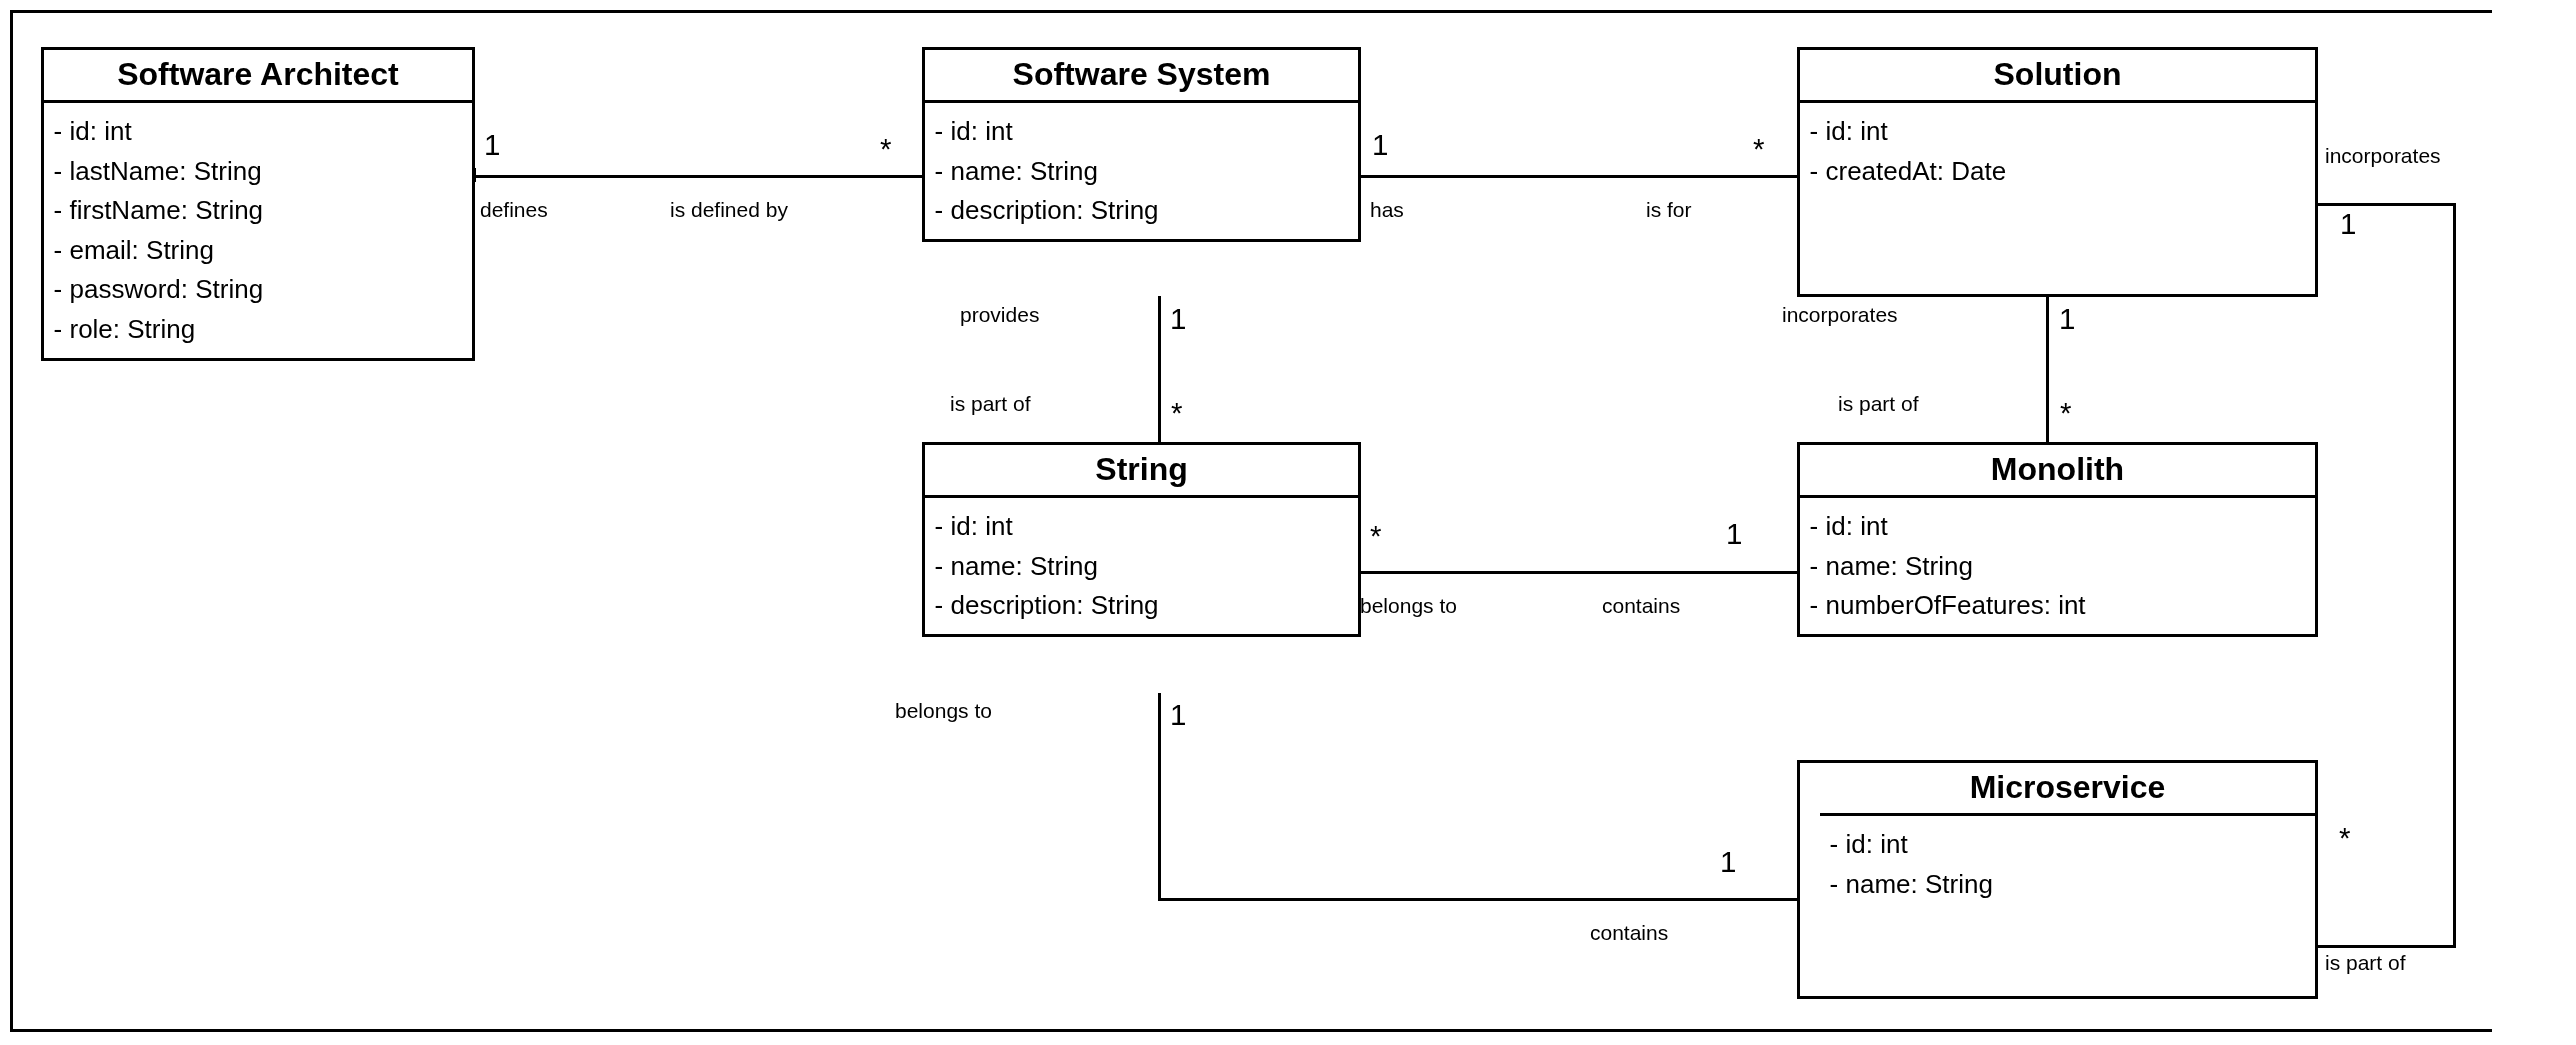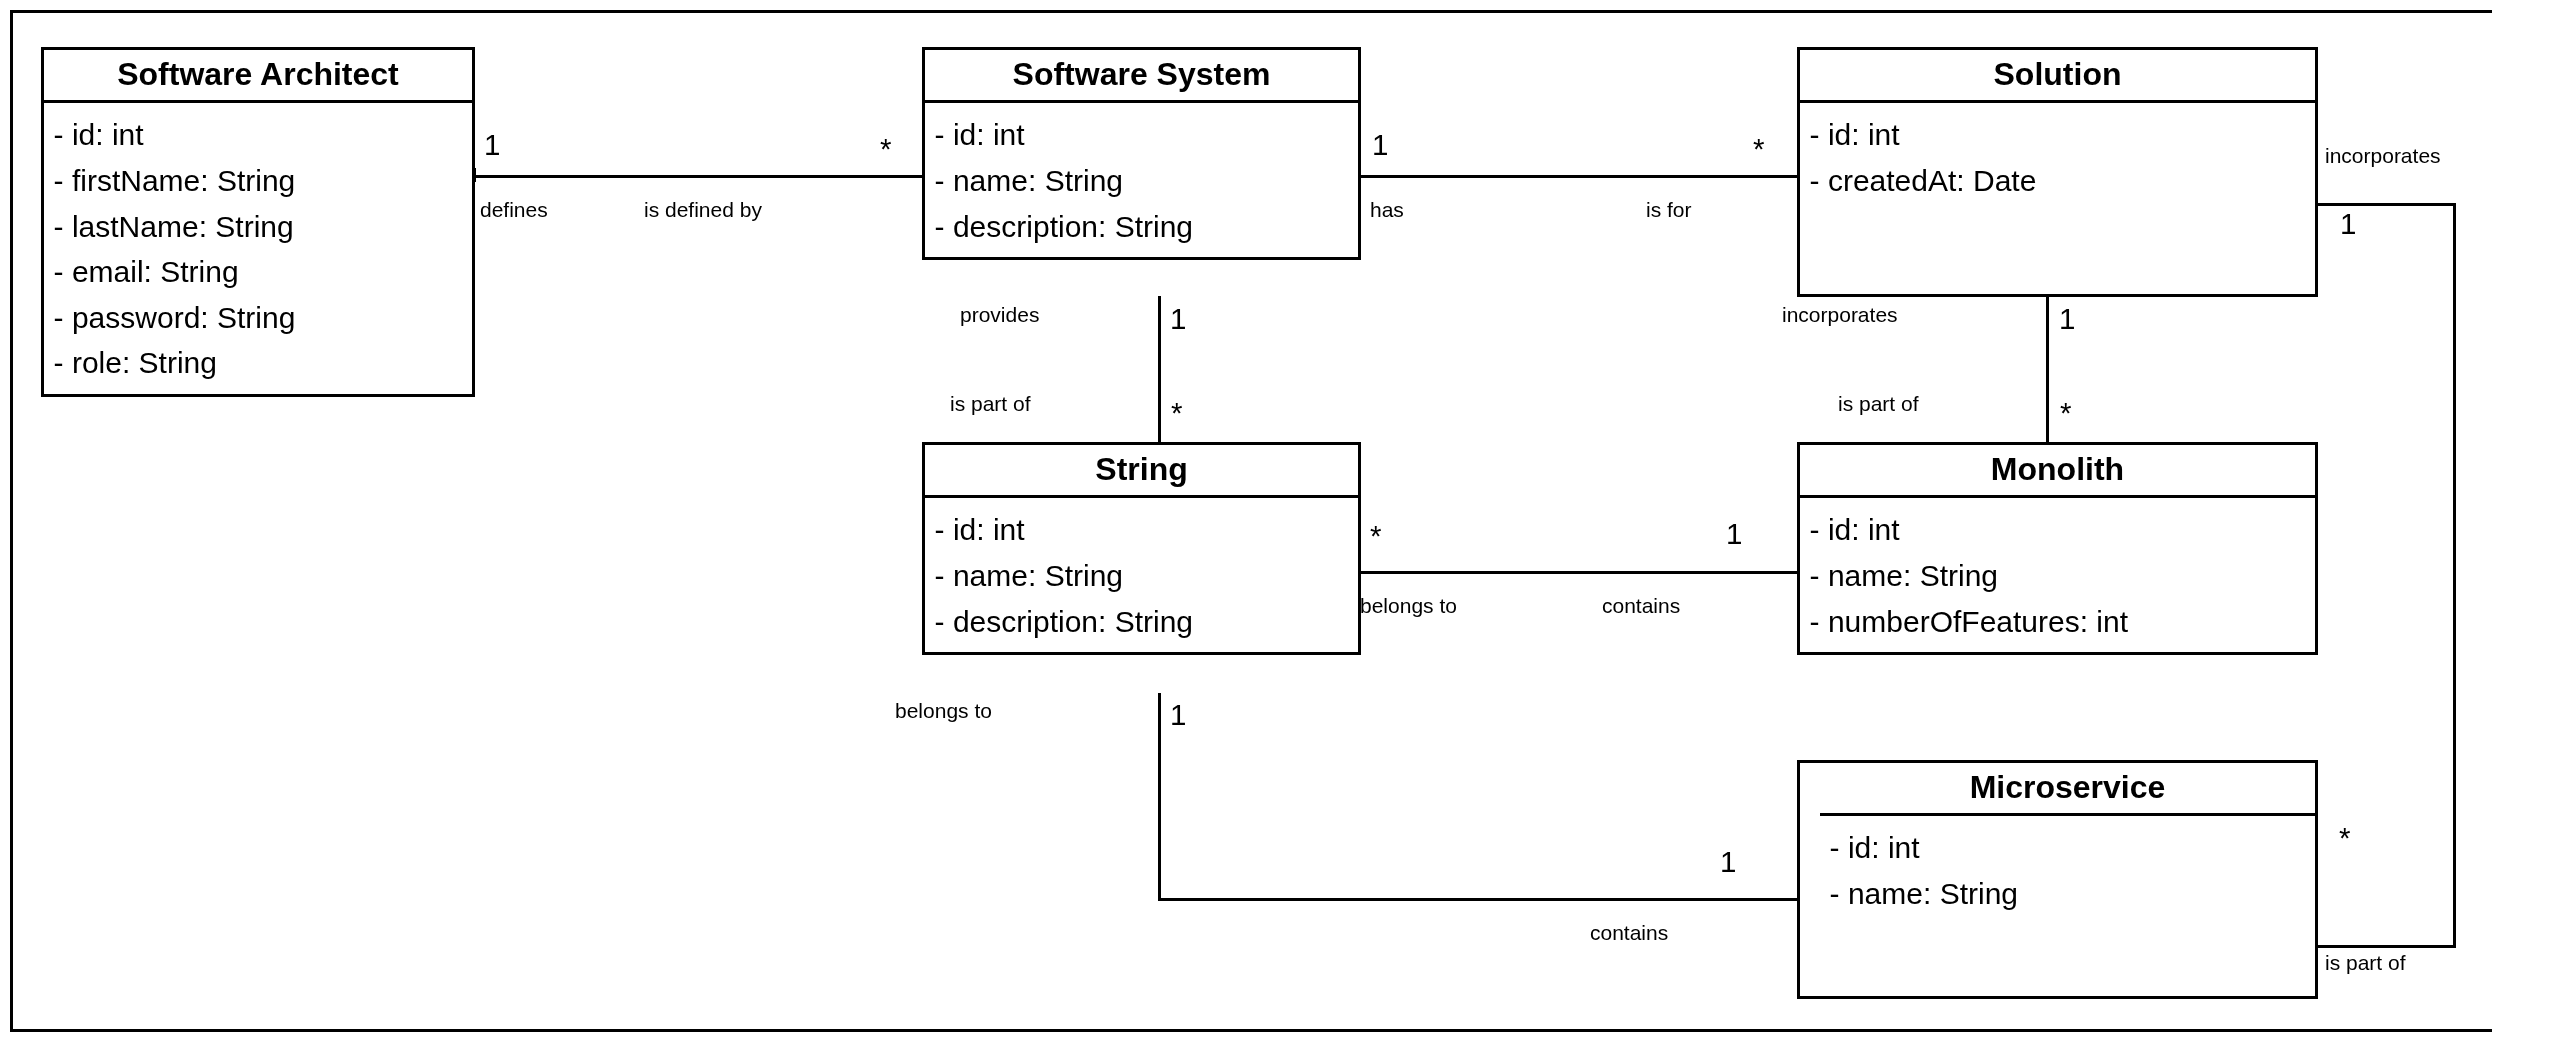--- a/index.html
+++ b/index.html
@@ -2,21 +2,21 @@
 <html style="font-size:11px"><head>
 <meta charset="utf-8">
 <style>
   html,body{margin:0;padding:0;background:#ffffff;}
   body{font-family:"Liberation Sans", sans-serif;}
   #stage{position:relative;width:2492px;height:1046px;background:#fff;overflow:hidden;}
   .frame{position:absolute;left:9.6px;top:9.6px;width:2550px;height:1022px;border:3.4px solid #000;box-sizing:border-box;background:#fff;}
   .cls{position:absolute;border:3.4px solid #000;background:#fff;box-sizing:border-box;z-index:5;}
   .cls .hdr{text-align:center;font-weight:bold;font-size:32px;line-height:1;padding:8.2px 4.1px 9.6px 4.1px;border-bottom:3.4px solid #000;color:#000;white-space:nowrap;}
   .cls .body{padding:9.6px 9.6px 8.2px 9.6px;}
-  .attr{font-size:30px;line-height:1.52;color:#000;white-space:nowrap;}
+  .attr{font-size:26px;line-height:1.52;color:#000;white-space:nowrap;}
   .seg{position:absolute;background:#000;z-index:2;}
   .hseg{height:2.7px;}
   .vseg{width:2.7px;}
   .lbl{position:absolute;font-size:21px;line-height:1;color:#000;white-space:nowrap;z-index:6;}
   .mult{position:absolute;font-size:29.5px;line-height:1;color:#000;white-space:nowrap;z-index:6;}
 </style>
 </head>
 <body>
 
 <div id="stage">
@@ -37,22 +37,22 @@
   <div class="seg hseg" style="left:1158px;top:898px;width:639px;"></div>
 
   <div class="seg hseg" style="left:2318px;top:203px;width:137px;"></div>
   <div class="seg vseg" style="left:2453px;top:203px;height:745px;"></div>
   <div class="seg hseg" style="left:2318px;top:945px;width:137px;"></div>
 
   <div class="cls" style="left:41px;top:47px;width:434px;height:145px;height:auto;min-height:145px;">
     <div class="hdr">Software Architect</div>
     <div class="body">
       <div class="attr">- id: int</div>
+      <div class="attr">- lastName: String</div>
       <div class="attr">- firstName: String</div>
-      <div class="attr">- lastName: String</div>
       <div class="attr">- email: String</div>
       <div class="attr">- password: String</div>
       <div class="attr">- role: String</div>
     </div>
   </div>
 
   <div class="cls" style="left:922px;top:47px;width:439px;">
     <div class="hdr">Software System</div>
     <div class="body">
       <div class="attr">- id: int</div>
@@ -91,21 +91,21 @@
     <div class="hdr">Microservice</div>
     <div class="body">
       <div class="attr">- id: int</div>
       <div class="attr">- name: String</div>
     </div>
   </div>
 
   <div class="mult" style="left:484px;top:130px;">1</div>
   <div class="mult" style="left:880px;top:134px;">*</div>
   <div class="lbl" style="left:480px;top:199px;">defines</div>
-  <div class="lbl" style="left:644px;top:199px;">is defined by</div>
+  <div class="lbl" style="left:670px;top:199px;">is defined by</div>
 
   <div class="mult" style="left:1372px;top:130px;">1</div>
   <div class="mult" style="left:1753px;top:134px;">*</div>
   <div class="lbl" style="left:1370px;top:199px;">has</div>
   <div class="lbl" style="left:1646px;top:199px;">is for</div>
 
   <div class="lbl" style="left:960px;top:304px;">provides</div>
   <div class="mult" style="left:1170px;top:304px;">1</div>
   <div class="lbl" style="left:950px;top:393px;">is part of</div>
   <div class="mult" style="left:1171px;top:398px;">*</div>

